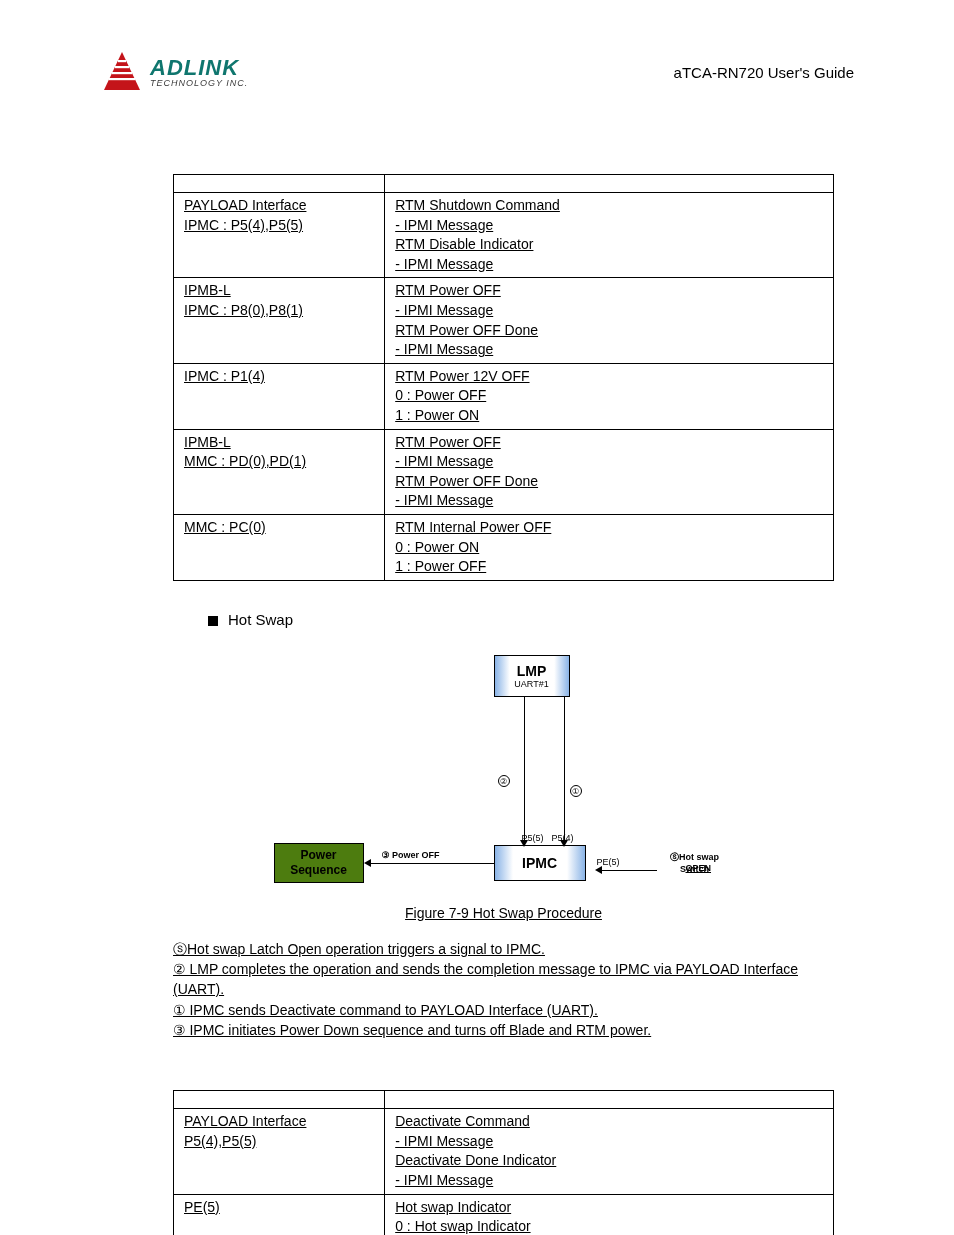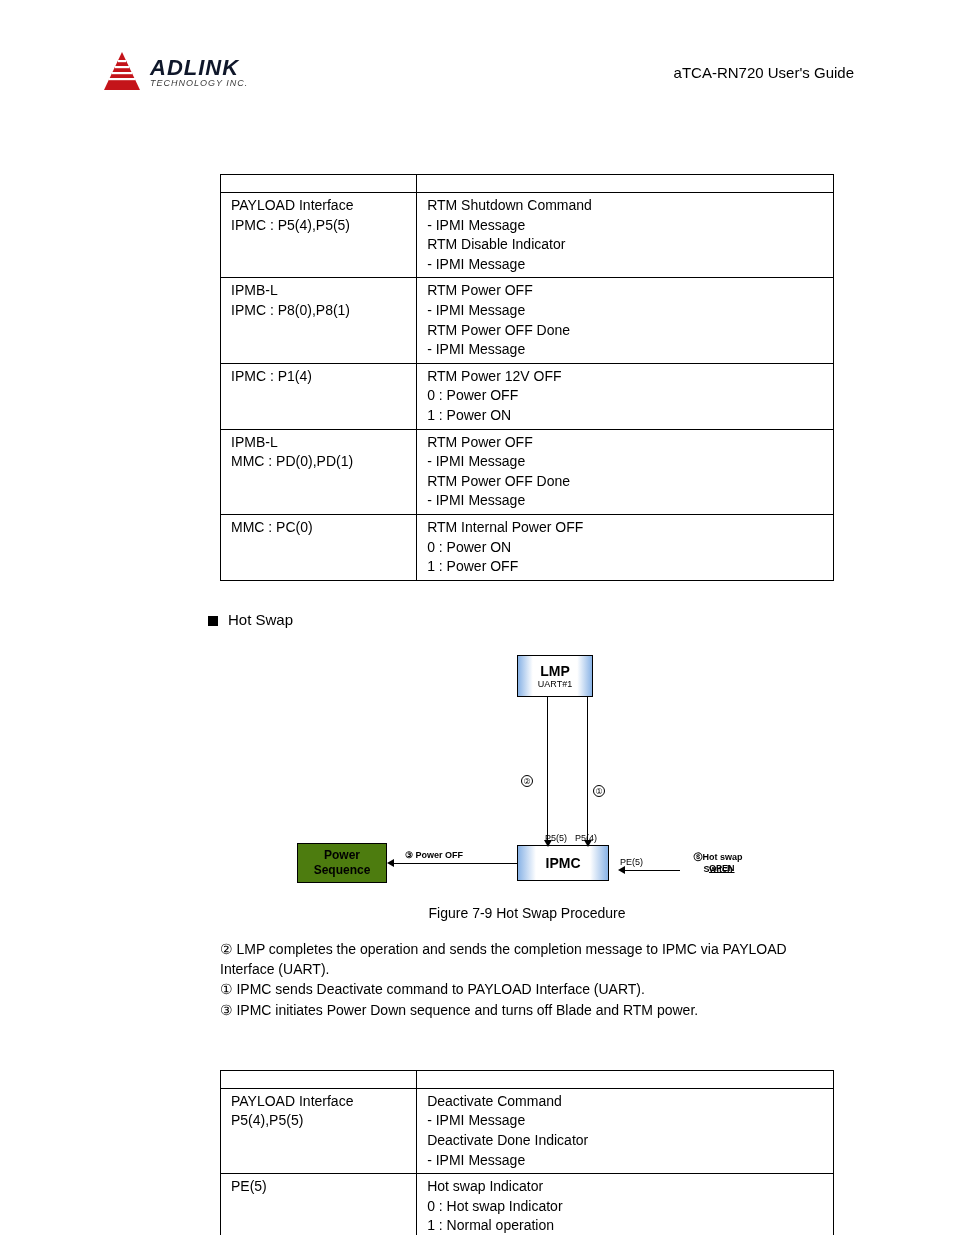--- a/index.html
+++ b/index.html
@@ -33,35 +33,36 @@
   .logo-text {
     display: flex;
     flex-direction: column;
     line-height: 1;
   }
   .logo-title {
     font-weight: bold;
     font-style: italic;
     font-size: 22px;
     letter-spacing: 1px;
-    color: #0f172a;
+    color: #0f766e;
   }
   .logo-sub {
     font-weight: normal;
     font-style: italic;
     font-size: 9px;
     letter-spacing: 1px;
     color: #3a3a3a;
   }
   .header-right {
     font-size: 15px;
   }
   .content {
-    margin-left: 120px;
+    margin-left: 73px;
     margin-right: 20px;
+    text-decoration: underline;
   }
   table.data {
     width: 100%;
     border-collapse: collapse;
     font-size: 14px;
   }
   table.data th {
     border: 1px solid #000;
     height: 18px;
     padding: 0;
@@ -276,20 +277,21 @@
         <div class="arrow-line" style="left:328px; top:215px; width:55px; height:1px;"></div>
         <div class="arrow-head-l" style="left:321px; top:211.5px;"></div>
         <div class="dlabel" style="left:323px; top:202px;">PE(5)</div>
         <div class="dlabel b" style="left:382px; top:196px;">ⓢHot swap Switch</div>
         <div class="dlabel b u" style="left:412px; top:208px;">OPEN</div>
       </div>
     </div>
     <div class="figure-caption">Figure 7-9 Hot Swap Procedure</div>
 
     <div class="steps">
+      <div>ⓢHot swap Latch Open operation triggers a signal to IPMC.</div>
       <div>② LMP completes the operation and sends the completion message to IPMC via PAYLOAD Interface (UART).</div>
       <div>① IPMC sends Deactivate command to PAYLOAD Interface (UART).</div>
       <div>③ IPMC initiates Power Down sequence and turns off Blade and RTM power.</div>
     </div>
 
     <div style="height:50px;"></div>
 
     <table class="data">
       <thead>
           <tr>

